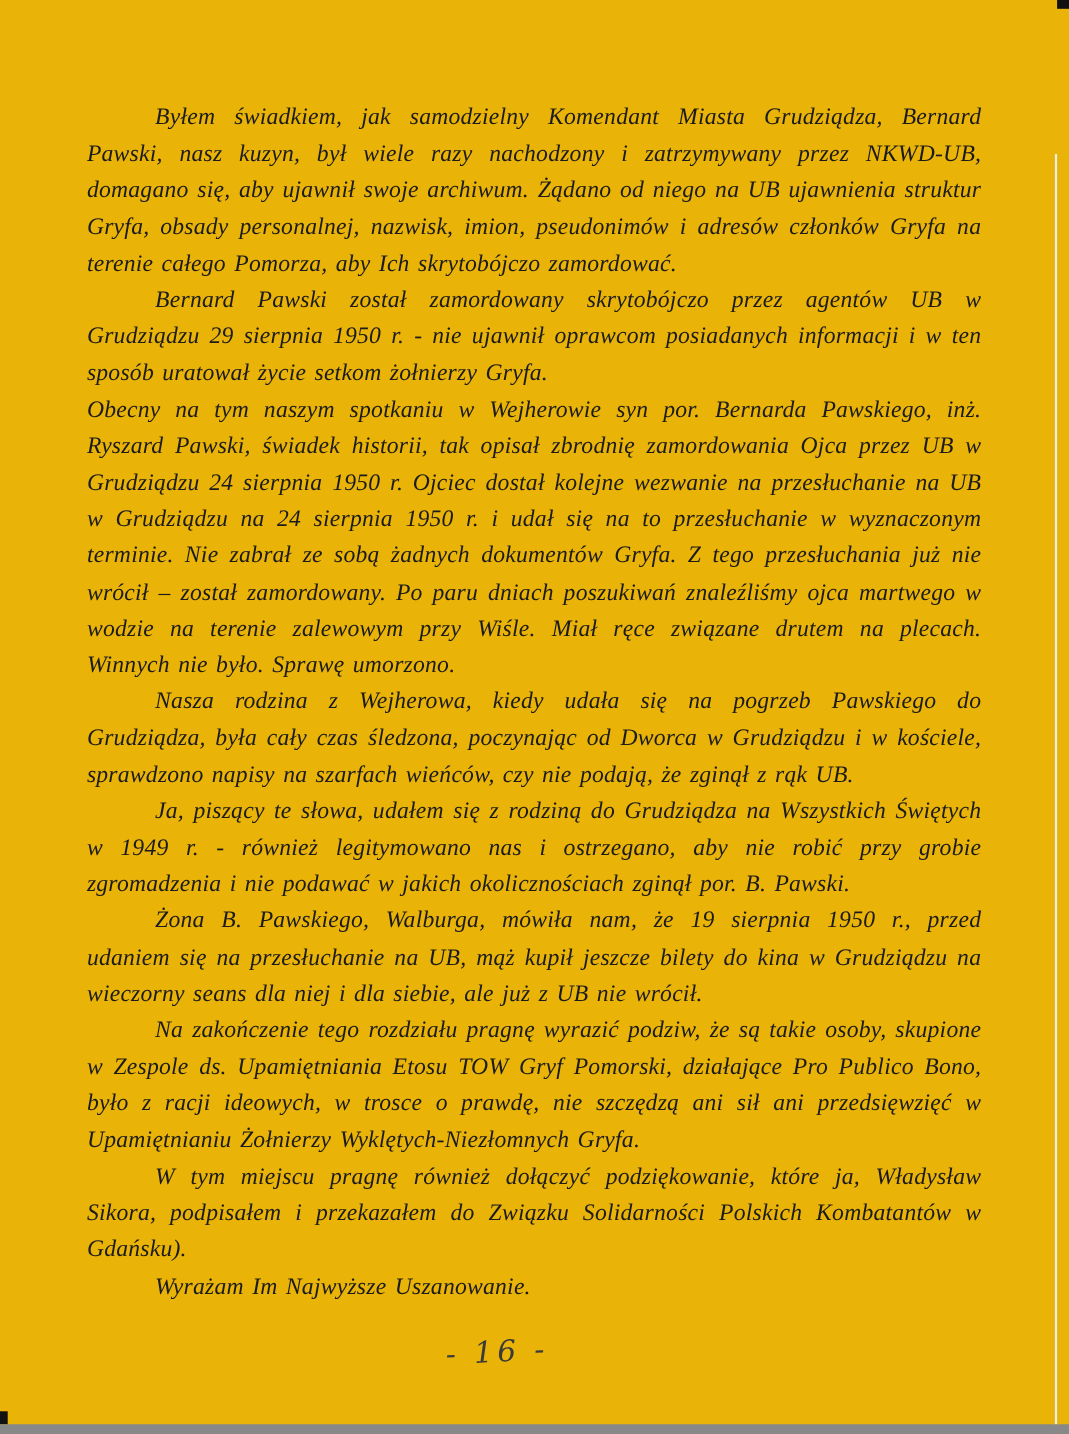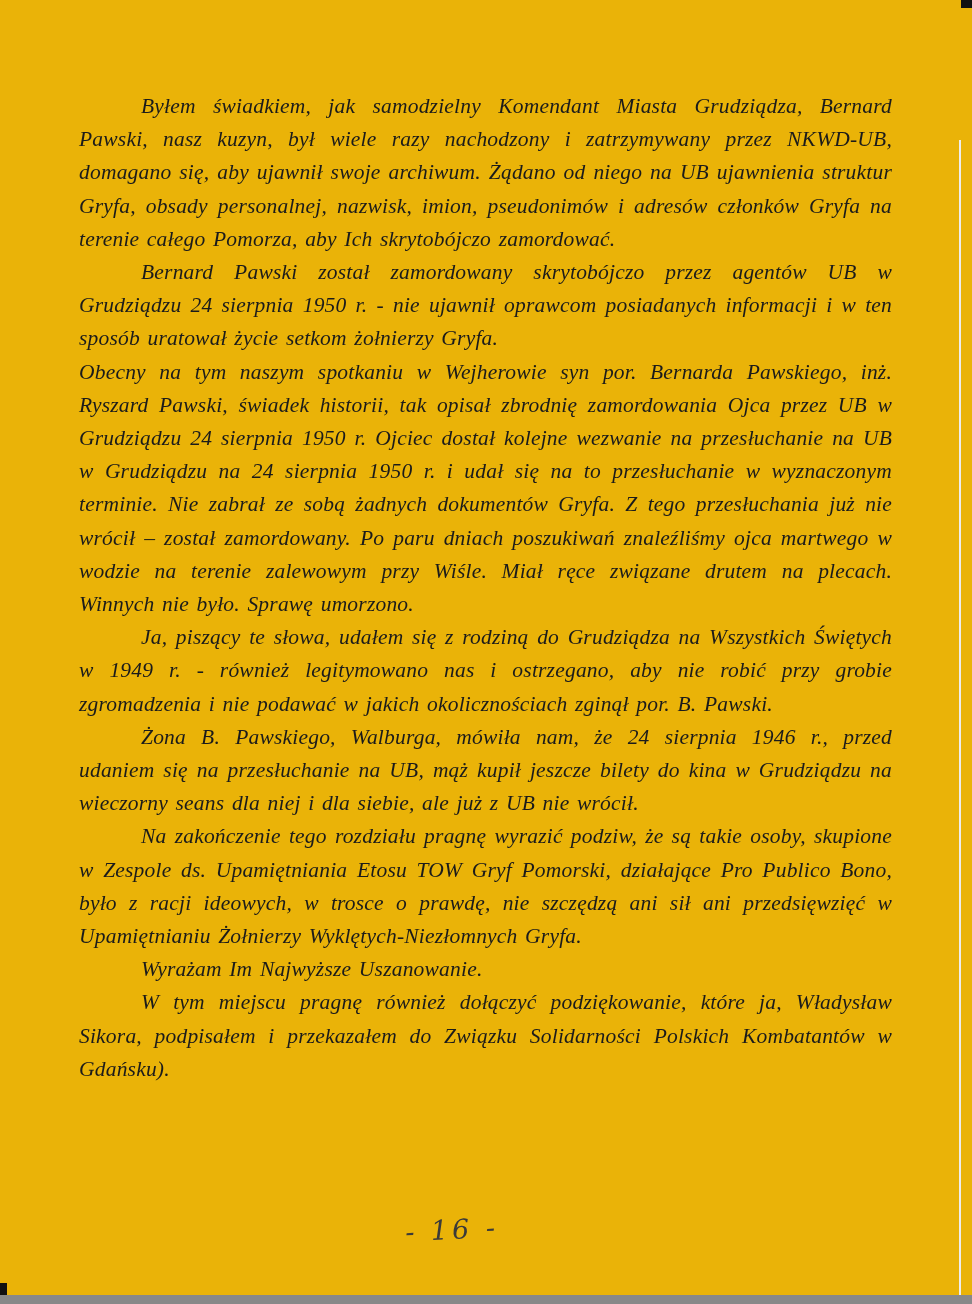--- a/index.html
+++ b/index.html
@@ -57,27 +57,28 @@
     background: #ededed;
   }
 </style>
 </head>
 <body>
 
 <div class="page">
 
   <div class="text-block">
     <p class="para indent">Byłem świadkiem, jak samodzielny Komendant Miasta Grudziądza, Bernard Pawski, nasz kuzyn, był wiele razy nachodzony i zatrzymywany przez NKWD-UB, domagano się, aby ujawnił swoje archiwum. Żądano od niego na UB ujawnienia struktur Gryfa, obsady personalnej, nazwisk, imion, pseudonimów i adresów członków Gryfa na terenie całego Pomorza, aby Ich skrytobójczo zamordować.</p>
-    <p class="para indent">Bernard Pawski został zamordowany skrytobójczo przez agentów UB w Grudziądzu 24 sierpnia 1950 r. - nie ujawnił oprawcom posiadanych informacji i w ten sposób uratował życie setkom żołnierzy Gryfa.</p>
+    <p class="para indent">Bernard Pawski został zamordowany skrytobójczo przez agentów UB w Grudziądzu 29 sierpnia 1950 r. - nie ujawnił oprawcom posiadanych informacji i w ten sposób uratował życie setkom żołnierzy Gryfa.</p>
     <p class="para no-indent">Obecny na tym naszym spotkaniu w Wejherowie syn por. Bernarda Pawskiego, inż. Ryszard Pawski, świadek historii, tak opisał zbrodnię zamordowania Ojca przez UB w Grudziądzu 24 sierpnia 1950 r. Ojciec dostał kolejne wezwanie na przesłuchanie na UB w Grudziądzu na 24 sierpnia 1950 r. i udał się na to przesłuchanie w wyznaczonym terminie. Nie zabrał ze sobą żadnych dokumentów Gryfa. Z tego przesłuchania już nie wrócił – został zamordowany. Po paru dniach poszukiwań znaleźliśmy ojca martwego w wodzie na terenie zalewowym przy Wiśle. Miał ręce związane drutem na plecach. Winnych nie było. Sprawę umorzono.</p>
+    <p class="para indent">Nasza rodzina z Wejherowa, kiedy udała się na pogrzeb Pawskiego do Grudziądza, była cały czas śledzona, poczynając od Dworca w Grudziądzu i w kościele, sprawdzono napisy na szarfach wieńców, czy nie podają, że zginął z rąk UB.</p>
     <p class="para indent">Ja, piszący te słowa, udałem się z rodziną do Grudziądza na Wszystkich Świętych w 1949 r. - również legitymowano nas i ostrzegano, aby nie robić przy grobie zgromadzenia i nie podawać w jakich okolicznościach zginął por. B. Pawski.</p>
-    <p class="para indent">Żona B. Pawskiego, Walburga, mówiła nam, że 24 sierpnia 1946 r., przed udaniem się na przesłuchanie na UB, mąż kupił jeszcze bilety do kina w Grudziądzu na wieczorny seans dla niej i dla siebie, ale już z UB nie wrócił.</p>
+    <p class="para indent">Żona B. Pawskiego, Walburga, mówiła nam, że 19 sierpnia 1950 r., przed udaniem się na przesłuchanie na UB, mąż kupił jeszcze bilety do kina w Grudziądzu na wieczorny seans dla niej i dla siebie, ale już z UB nie wrócił.</p>
     <p class="para indent">Na zakończenie tego rozdziału pragnę wyrazić podziw, że są takie osoby, skupione w Zespole ds. Upamiętniania Etosu TOW Gryf Pomorski, działające Pro Publico Bono, było z racji ideowych, w trosce o prawdę, nie szczędzą ani sił ani przedsięwzięć w Upamiętnianiu Żołnierzy Wyklętych-Niezłomnych Gryfa.</p>
+    <p class="para indent">W tym miejscu pragnę również dołączyć podziękowanie, które ja, Władysław Sikora, podpisałem i przekazałem do Związku Solidarności Polskich Kombatantów w Gdańsku).</p>
     <p class="para indent">Wyrażam Im Najwyższe Uszanowanie.</p>
-    <p class="para indent">W tym miejscu pragnę również dołączyć podziękowanie, które ja, Władysław Sikora, podpisałem i przekazałem do Związku Solidarności Polskich Kombatantów w Gdańsku).</p>
   </div>
 
   <div class="page-number">- 16 -</div>
 
   <div class="artifact artifact-top-right"></div>
   <div class="artifact artifact-bottom-left"></div>
   <div class="scan-line-right"></div>
 
 </div>
 

